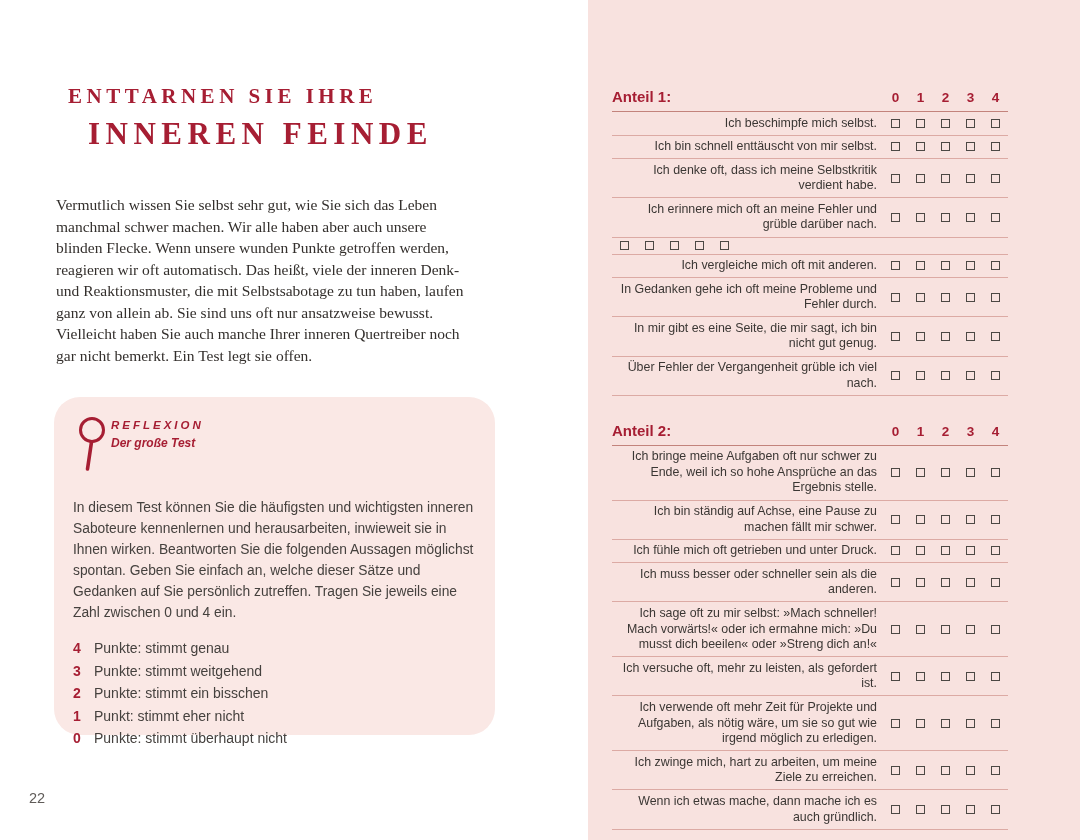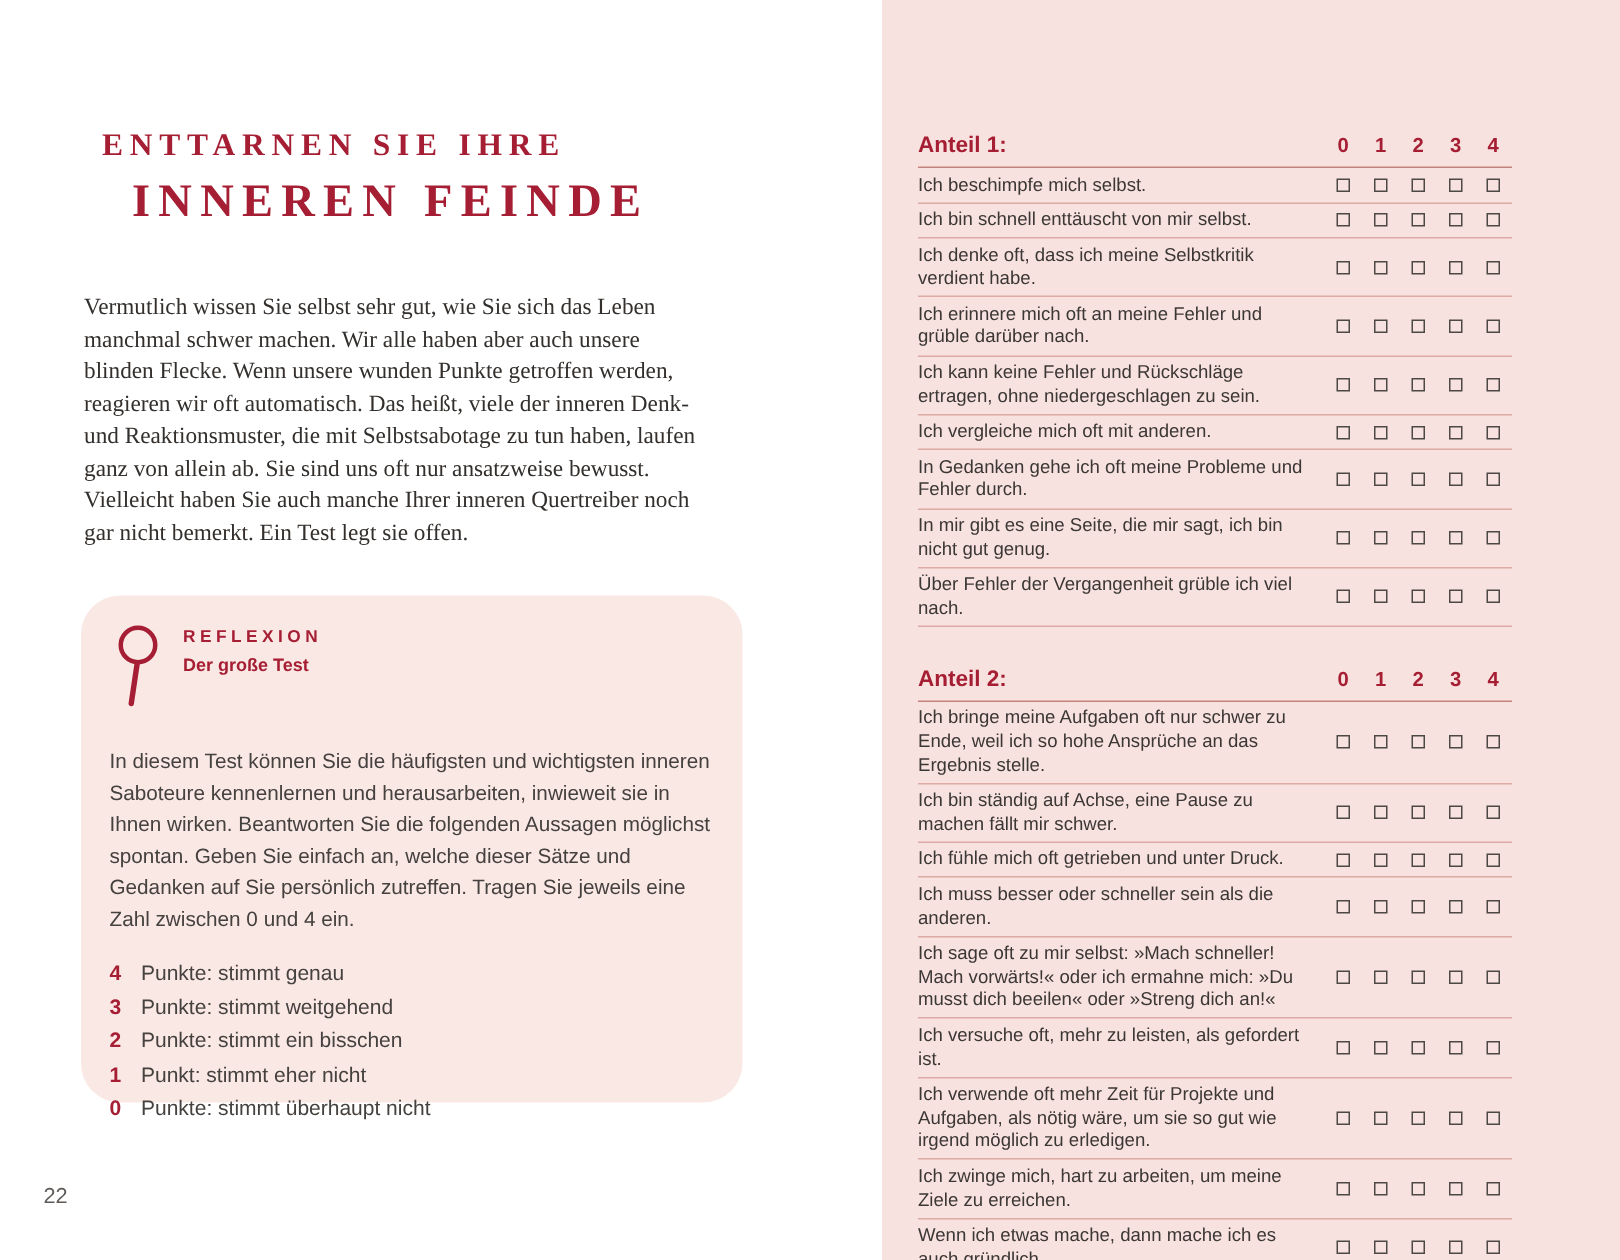--- a/index.html
+++ b/index.html
@@ -20,40 +20,40 @@
   .left-page{position:absolute;left:0;top:0;width:588px;height:840px;background:#ffffff;}
   .chapter-title{position:absolute;left:68px;top:84px;color:var(--accent);
       font-family:"Liberation Serif",serif;}
   .chapter-title .t1{display:block;font-size:21px;font-weight:bold;letter-spacing:4.5px;}
   .chapter-title .t2{display:block;font-size:31px;font-weight:bold;letter-spacing:5.5px;margin-top:7px;margin-left:20px;}
   .intro{position:absolute;left:56px;top:194px;width:416px;
       font-family:"Liberation Serif",serif;font-size:15.5px;line-height:21.5px;
       color:var(--text-dark);}
   .reflex-box{position:absolute;left:54px;top:397px;width:441px;height:338px;
       background:var(--box-pink);border-radius:26px;padding:16px 20px 18px 19px;}
-  .box-head{display:flex;align-items:flex-start;gap:11px;}
+  .box-head{display:flex;align-items:flex-start;gap:0;font-style:italic;}
   .magnifier{flex:0 0 auto;margin-top:2px;}
   .kicker{color:var(--accent);font-size:11.5px;font-weight:bold;letter-spacing:3px;margin-top:6px;}
   .box-title{color:var(--accent);font-size:12px;font-weight:bold;margin-top:5px;}
   .box-body{margin-top:24px;width:402px;font-size:13.8px;line-height:21px;color:var(--text-body);}
   .legend{margin-top:17px;}
   .legend-row{display:flex;align-items:baseline;margin-bottom:6.5px;font-size:14px;}
   .legend-num{color:var(--accent);font-weight:bold;width:13px;flex:0 0 auto;}
   .legend-label{color:var(--text-body);margin-left:8px;}
 
   
   .right-page{position:absolute;left:588px;top:0;width:492px;height:840px;background:var(--page-pink);}
   .sections{position:absolute;left:24px;top:88px;width:396px;}
   .qsection + .qsection{margin-top:26px;}
   .qhead{display:flex;align-items:baseline;border-bottom:1px solid var(--head-line);padding-bottom:6px;}
   .qtitle{flex:1;font-size:15px;font-weight:bold;color:var(--accent);}
   .scale{display:flex;width:125px;flex:0 0 auto;}
   .scale-num{width:25px;text-align:center;font-size:13.5px;font-weight:bold;color:var(--accent);}
   .qrow{display:flex;align-items:center;border-bottom:1px solid var(--row-line);padding:3.5px 0;}
-  .qlabel{flex:1;font-size:12.4px;line-height:15.6px;color:#3b3734;padding-right:6px;}
+  .qlabel{flex:1;font-size:12.4px;line-height:15.6px;color:#3b3734;padding-right:6px;text-align:right;}
   .cbgroup{display:flex;width:125px;flex:0 0 auto;}
   .cbcell{width:25px;display:flex;justify-content:center;align-items:center;}
   .cb{width:9px;height:9px;border:1.2px solid #4c4844;background:transparent;display:inline-block;}
 
   
   .pagenum{position:absolute;font-size:14.5px;color:#5f5b58;}
   .left-num{left:29px;top:790px;}
 </style>
 </head>
 <body>
@@ -194,21 +194,20 @@
               </span>
               <span class="cbcell">
                 <span class="cb"></span>
               </span>
               <span class="cbcell">
                 <span class="cb"></span>
               </span>
             </div>
           </div>
           <div class="qrow">
-            <div class="qlabel">Ich kann keine Fehler und Rückschläge ertragen, ohne niedergeschlagen zu sein.</div>
             <div class="cbgroup">
               <span class="cbcell">
                 <span class="cb"></span>
               </span>
               <span class="cbcell">
                 <span class="cb"></span>
               </span>
               <span class="cbcell">
                 <span class="cb"></span>
               </span>

